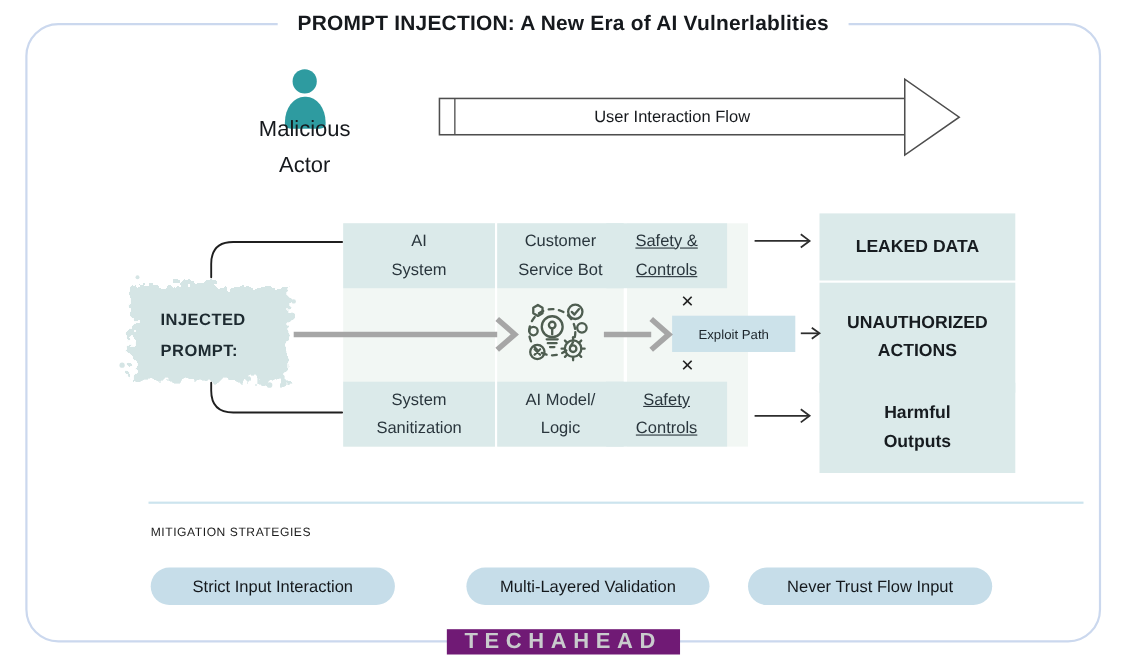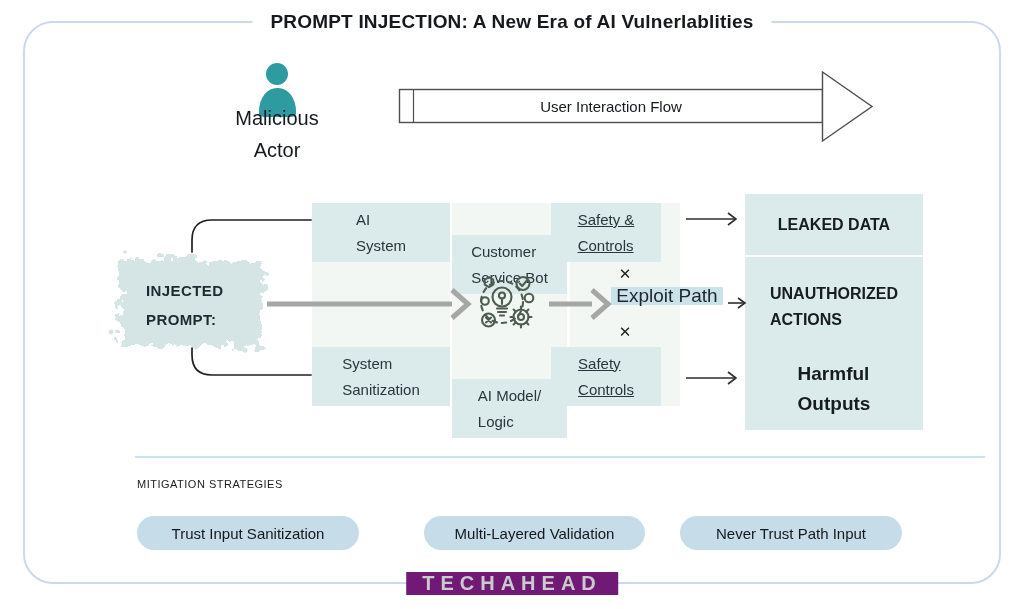--- a/index.html
+++ b/index.html
@@ -5,21 +5,21 @@
   * { margin: 0; padding: 0; box-sizing: border-box; }
   html, body { background: #ffffff; }
   body {
     width: 1024px; height: 609px;
     font-family: "Liberation Sans", "DejaVu Sans", sans-serif;
     color: var(--text_dark, #16191d);
     position: relative; overflow: hidden;
   }
   .abs { position: absolute; }
   .prewrap { white-space: pre-line; }
-  .center { display: flex; align-items: center; justify-content: center; text-align: left; }
+  .center { display: flex; align-items: center; justify-content: center; text-align: center; }
 
   .frame {
     left: 23px; top: 21px; width: 978px; height: 563px;
     border: 2px solid var(--frame_border, #cbd8ee);
     border-radius: 30px;
   }
   .title {
     top: 11px; left: 512px; transform: translateX(-50%);
     background: #ffffff; padding: 0 18px;
     font-size: 19px; font-weight: 700; letter-spacing: 0.2px;
@@ -48,39 +48,39 @@
   
   .strip { top: 203px; height: 203px; background: var(--strip_fill, #f2f7f4); }
   .strip1 { left: 312px; width: 138px; }
   .strip2 { left: 452px; width: 115px; }
   .strip3 { left: 570px; width: 110px; }
 
   .gbox { background: var(--box_fill, #dbeaea); font-size: 15px; line-height: 1.72; color: #2a363d; }
   .row-top { top: 203px; height: 59px; }
   .row-bottom { top: 347px; height: 59px; }
   .c1 { left: 312px; width: 138px; }
-  .c2 { left: 452px; width: 115px; margin-top: 32px; }
+  .c2 { left: 452px; width: 115px; }
   .c3 { left: 551px; width: 110px; text-decoration: underline; }
 
   .exploit {
-    left: 611px; top: 287px; width: 112px; height: 18px;
-    background: var(--exploit_fill, #cce2ea); font-size: 19px; color: #1d262c;
+    left: 611px; top: 287px; width: 112px; height: 33px;
+    background: var(--exploit_fill, #cce2ea); font-size: 12px; color: #1d262c;
   }
   .xmark { left: 609px; width: 32px; height: 22px; font-size: 15px; color: #222; }
   .xmark.top { top: 263px; }
   .xmark.bottom { top: 321px; }
 
   
   .outcome {
     left: 745px; width: 178px; background: var(--box_fill, #dbeaea);
     font-weight: 700; font-size: 16px; line-height: 1.6; color: #171c20;
   }
   .outcome.o1 { top: 194px; height: 61px; }
   .outcome.o2 { top: 257px; height: 100px; }
-  .outcome.o3 { top: 348px; height: 82px; font-size: 19px; }
+  .outcome.o3 { top: 348px; height: 82px; font-size: 16px; }
 
   
   .splash-svg { left: 95px; top: 240px; }
   .injected-label {
     left: 146px; top: 276px; font-size: 15px; font-weight: 700;
     line-height: 1.95; letter-spacing: 0.4px; color: #1d2a30; z-index: 3;
   }
 
   
   .divider { left: 135px; top: 456px; width: 850px; height: 2px; background: var(--divider, #cce4ee); }
@@ -211,17 +211,17 @@
   <line x1="686" y1="219" x2="735" y2="219" stroke="#2d2d2d" stroke-width="1.6"></line>
   <path d="M 728 213 L 736 219 L 728 225" stroke="#2d2d2d" stroke-width="1.6"></path>
   <line x1="686" y1="378" x2="735" y2="378" stroke="#2d2d2d" stroke-width="1.6"></line>
   <path d="M 728 372 L 736 378 L 728 384" stroke="#2d2d2d" stroke-width="1.6"></path>
   <line x1="728" y1="303" x2="744" y2="303" stroke="#2d2d2d" stroke-width="1.6"></line>
   <path d="M 738 298 L 745 303 L 738 308" stroke="#2d2d2d" stroke-width="1.6"></path>
 </svg>
 
 <div class="abs divider"></div>
 <div class="abs mit-heading">MITIGATION STRATEGIES</div>
-<div class="abs pill p1 center">Trust Input Sanitization</div>
+<div class="abs pill p1 center">Strict Input Interaction</div>
 <div class="abs pill p2 center">Multi-Layered Validation</div>
-<div class="abs pill p3 center">Never Trust Path Input</div>
+<div class="abs pill p3 center">Never Trust Flow Input</div>
 
 <div class="abs logo">TECHAHEAD</div>
 
 </body></html>

